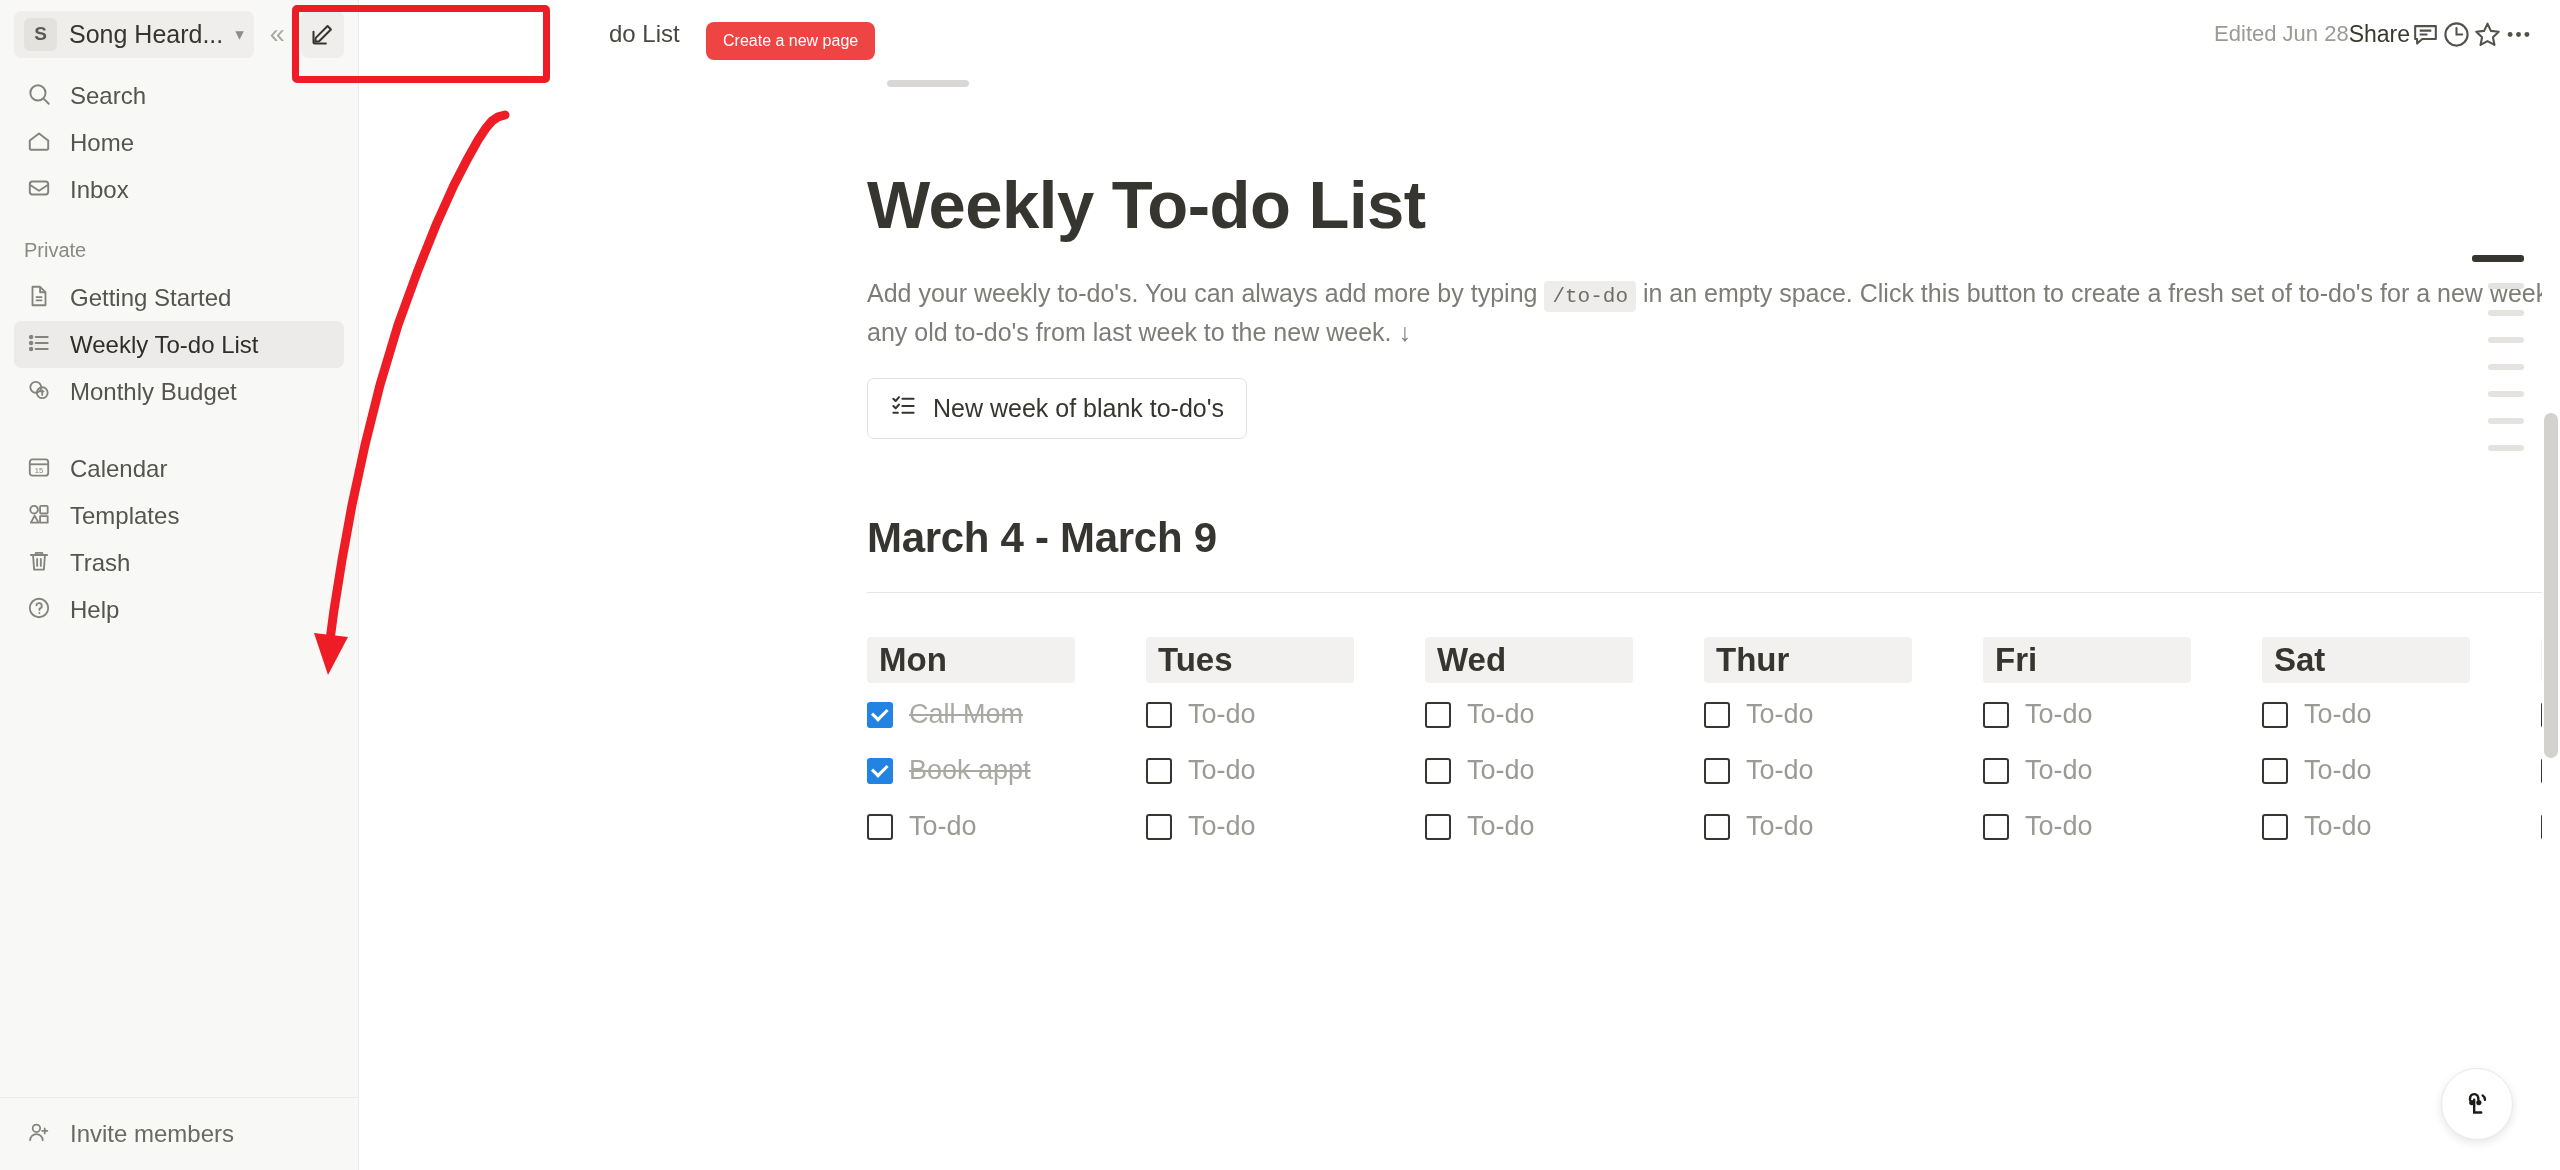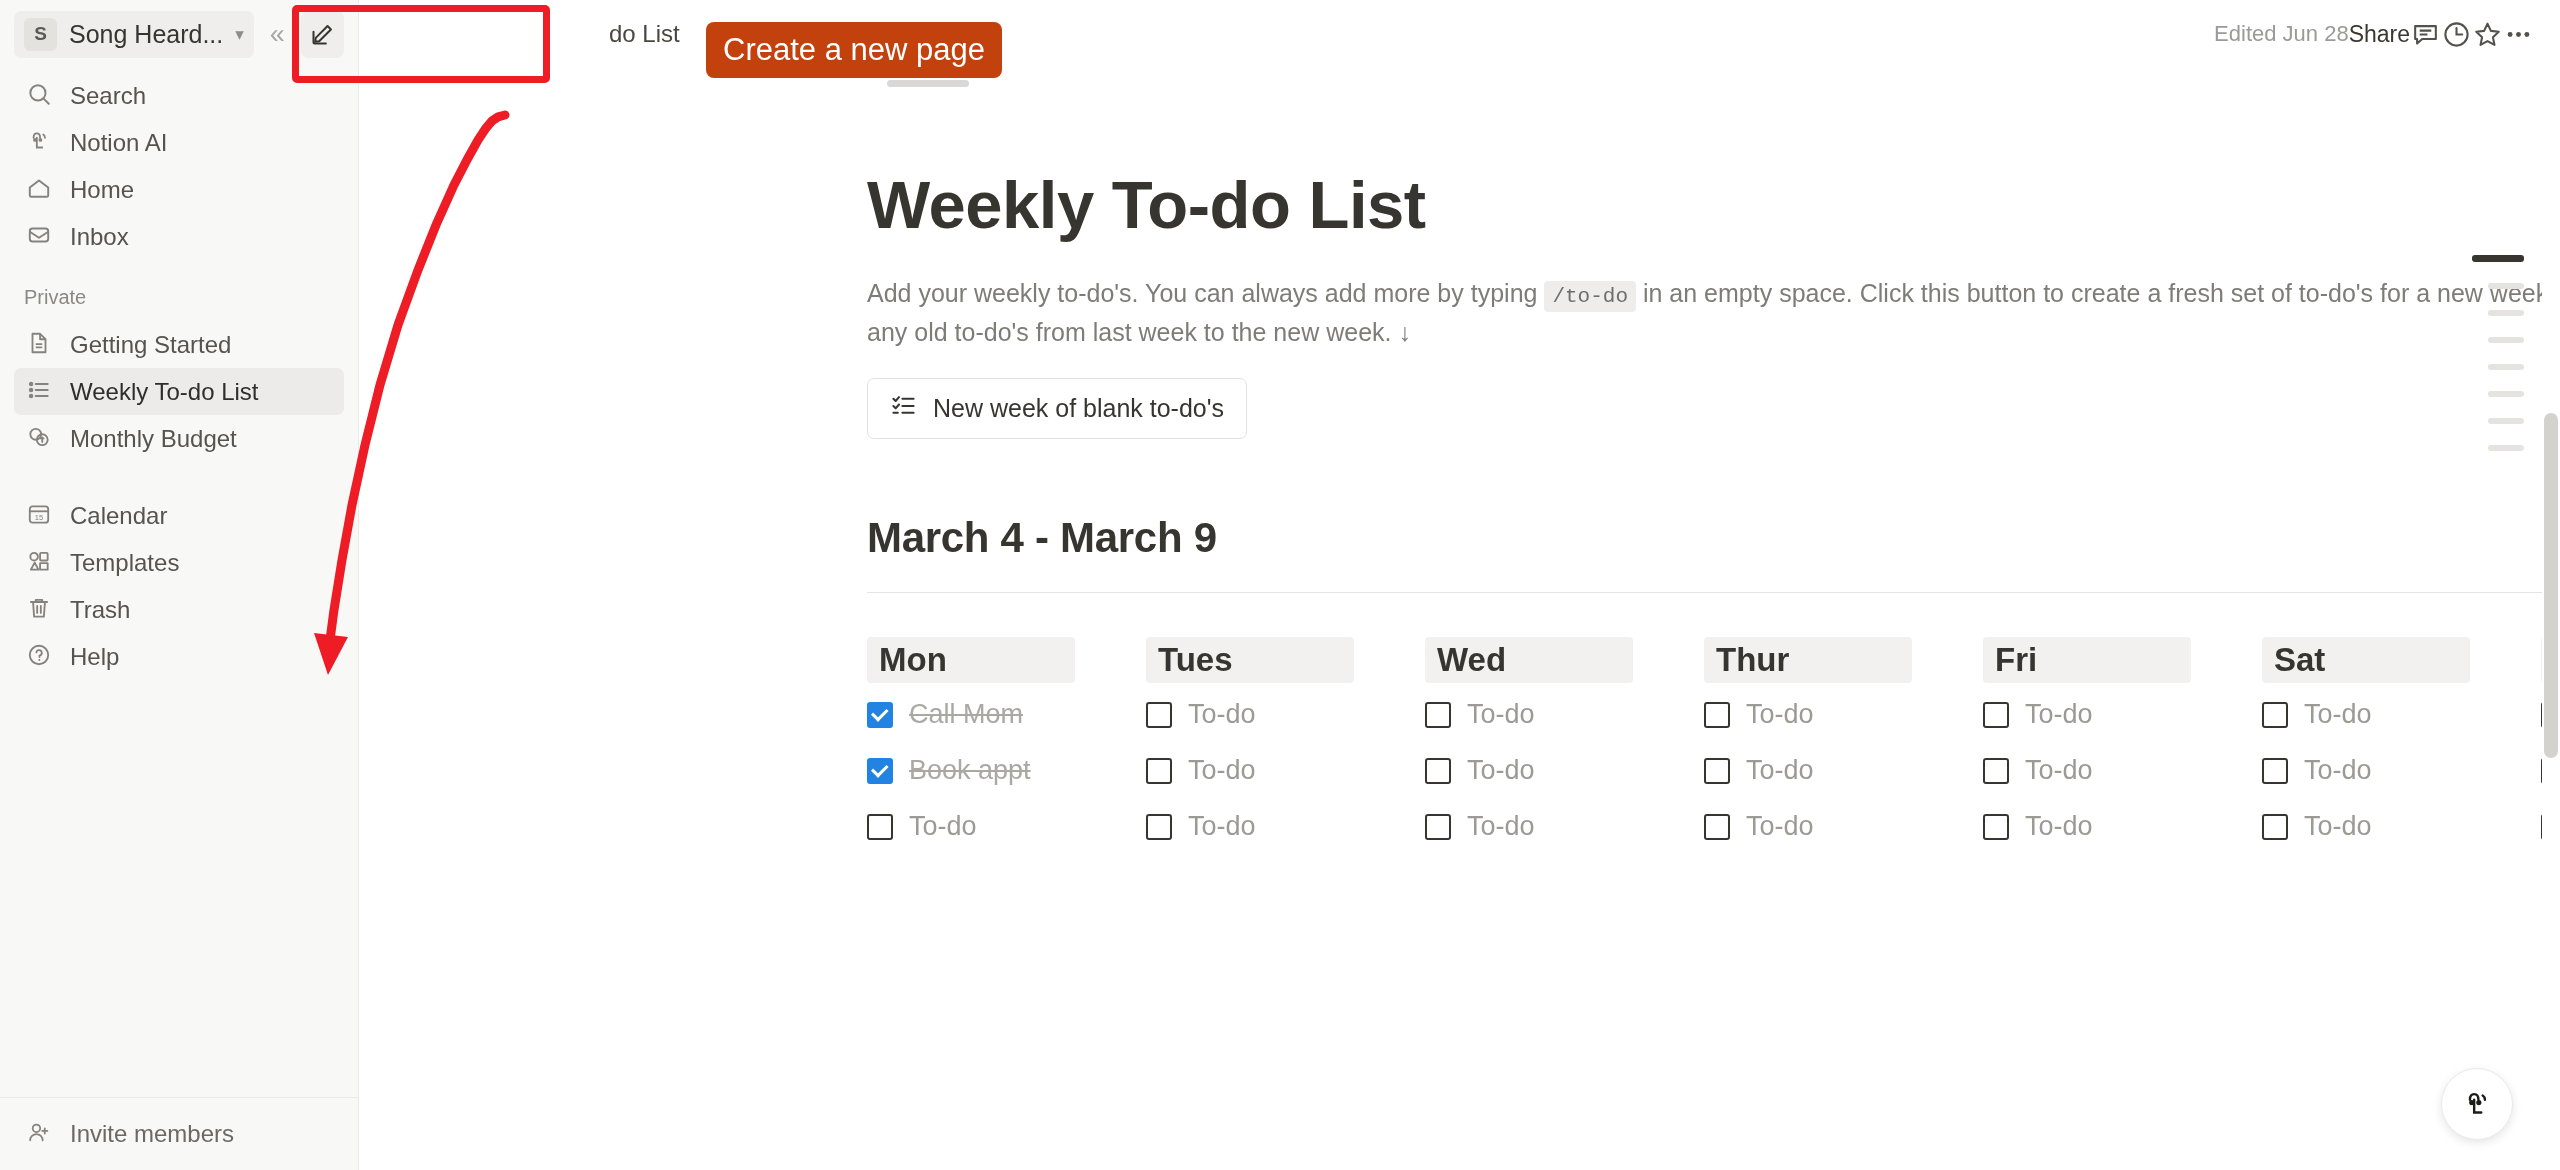--- a/index.html
+++ b/index.html
@@ -180,22 +180,22 @@
 
   
   .anno-box {
     position: absolute; left: 292px; top: 5px;
     width: 258px; height: 78px;
     border: 7px solid #ee1c25; border-radius: 5px;
     pointer-events: none; z-index: 40;
   }
   .tooltip {
     position: absolute; left: 347px; top: 22px;
-    background: #c2410c; color: #fff;
-    font-size: 31px; font-weight: 500;
+    background: #ef4444; color: #fff;
+    font-size: 16px; font-weight: 500;
     padding: 10px 17px; border-radius: 8px;
     white-space: nowrap; z-index: 45;
   }
   .anno-arrow { position: absolute; left: 230px; top: 55px; z-index: 44; pointer-events: none; }
 </style>
 </head>
 <body>
 
 <div class="app">
 
@@ -218,32 +218,20 @@
 
     <nav class="nav">
       <div class="nav-item">
         <span class="nav-ic">
           <svg width="26" height="26" viewBox="0 0 24 24" fill="none" stroke="currentColor" stroke-width="1.8" stroke-linecap="round">
               <circle cx="11" cy="11" r="7"></circle>
               <path d="M16.5 16.5 L21 21"></path>
             </svg>
         </span>
         <span class="nav-label">Search</span>
-      </div>
-      <div class="nav-item">
-        <span class="nav-ic">
-          <svg width="26" height="26" viewBox="0 0 24 24" fill="none" stroke="currentColor" stroke-width="1.7" stroke-linecap="round">
-              <path d="M7 9 q0-4 3-4 t3 4"></path>
-              <path d="M10 9 v9 h5"></path>
-              <circle cx="8.3" cy="11" r="0.9" fill="currentColor"></circle>
-              <circle cx="13.3" cy="11" r="0.9" fill="currentColor"></circle>
-              <path d="M16 6 q1.5 1 1.5 3"></path>
-            </svg>
-        </span>
-        <span class="nav-label">Notion AI</span>
       </div>
       <div class="nav-item">
         <span class="nav-ic">
           <svg width="26" height="26" viewBox="0 0 24 24" fill="none" stroke="currentColor" stroke-width="1.8" stroke-linecap="round" stroke-linejoin="round">
               <path d="M3.5 11.5 L12 5 l8.5 6.5 V19 a1 1 0 0 1-1 1 h-15 a1 1 0 0 1-1-1 Z"></path>
             </svg>
         </span>
         <span class="nav-label">Home</span>
       </div>
       <div class="nav-item">

